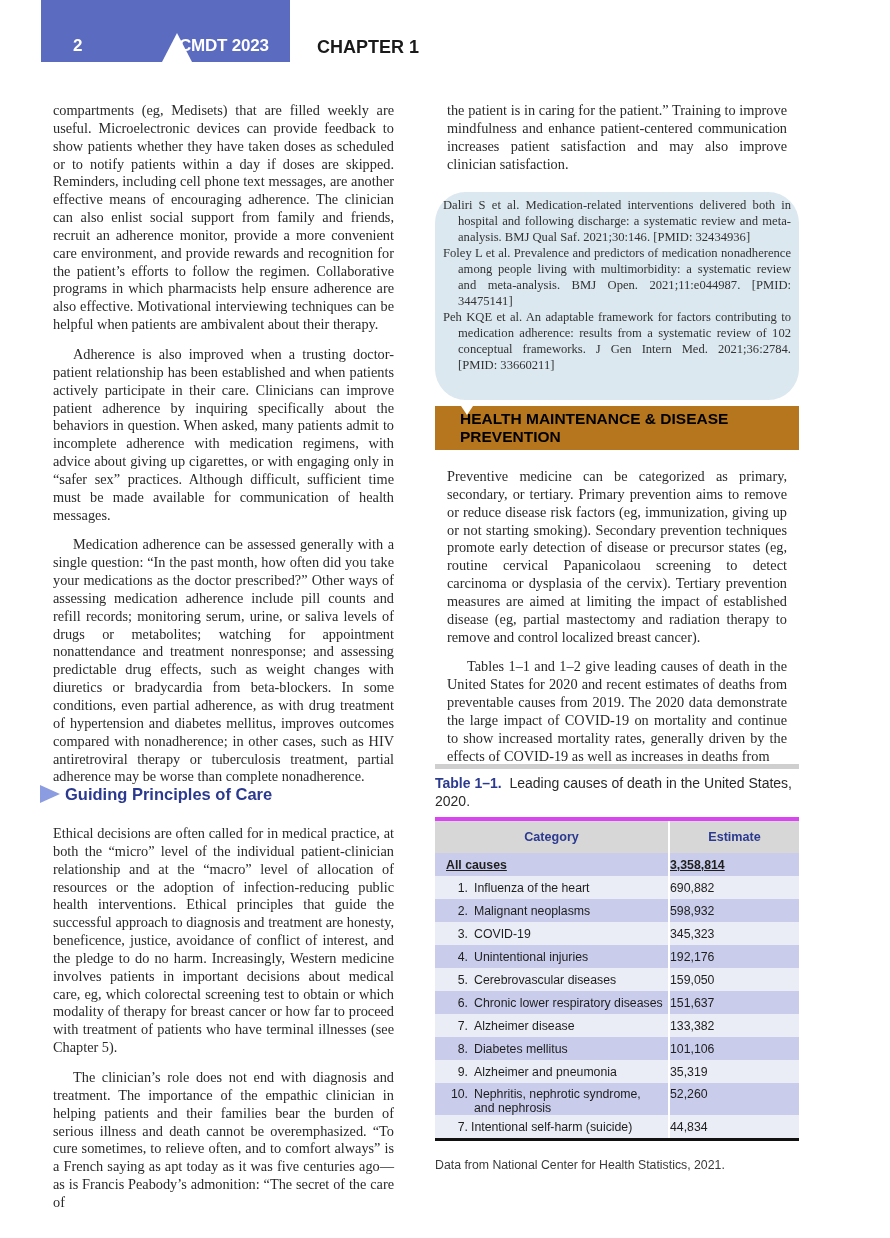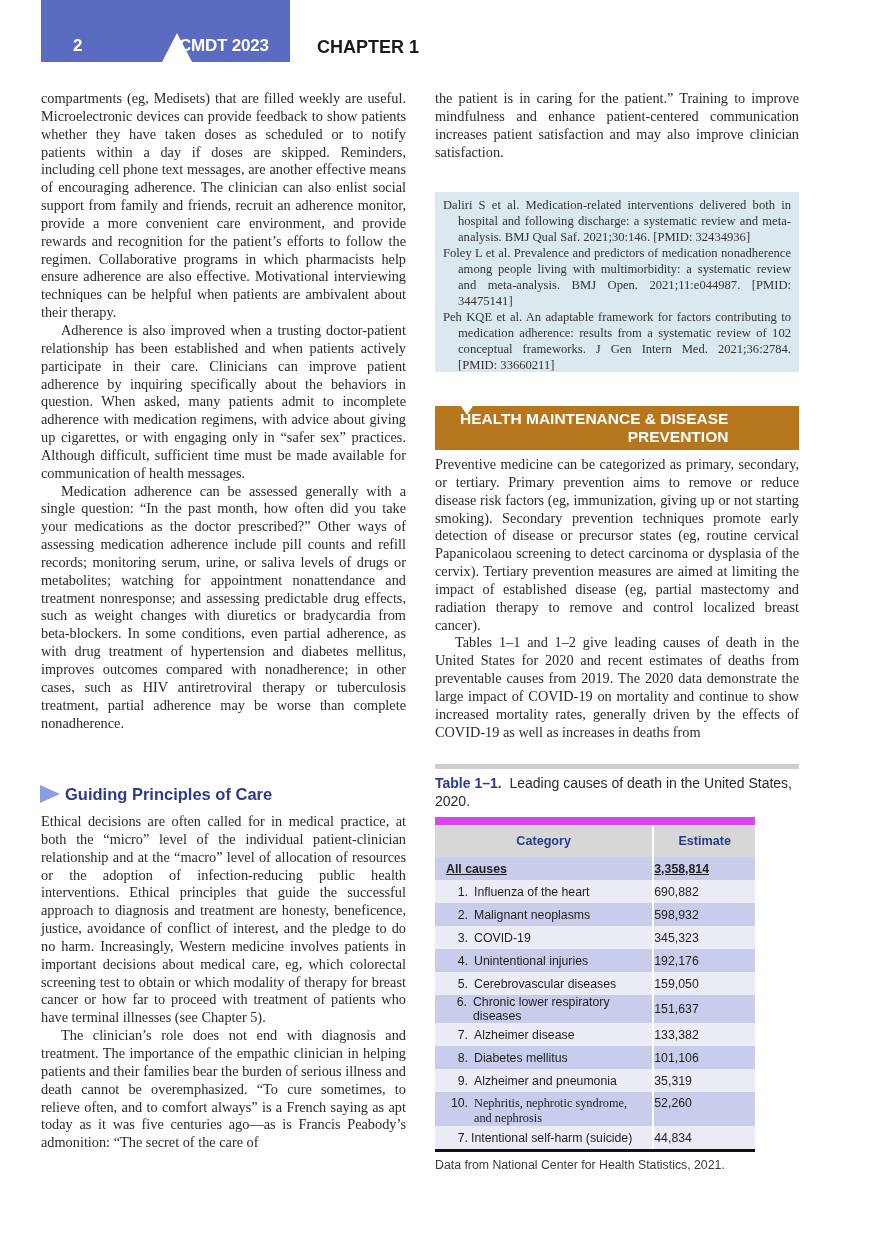--- a/index.html
+++ b/index.html
@@ -12,48 +12,48 @@
   .page-num { position: absolute; left: 73px; top: 36px; color: #fff; font-family: "Liberation Sans", sans-serif;
     font-weight: bold; font-size: 17px; }
   .book-title { position: absolute; left: 179px; top: 36px; color: #fff; font-family: "Liberation Sans", sans-serif;
     font-weight: bold; font-size: 17px; letter-spacing: -0.2px; }
   .chapter { position: absolute; left: 317px; top: 37px; color: #1a1a1a; font-family: "Liberation Sans", sans-serif;
     font-weight: bold; font-size: 18px; }
 
   .col { position: absolute; font-size: 14.3px; line-height: 17.85px; text-align: justify; }
   .col-left { left: 41px; top: 90px; width: 365px; }
   .col-right { left: 435px; top: 90px; width: 364px; }
-  .col p { margin: 0; hyphens: auto; }
+  .col p { margin: 12px; hyphens: auto; }
   .col p.indent { text-indent: 20px; }
 
-  .refs { position: absolute; left: 435px; top: 192px; width: 364px; height: 180px; background: #dbe8ef; }
+  .refs { position: absolute; left: 435px; top: 192px; width: 364px; height: 208px; background: #dbe8ef; border-radius: 31px; }
   .refs-inner { padding: 5px 8px 0 8px; font-size: 12.6px; line-height: 16px; text-align: justify; color: #333; }
   .refs-inner .ref { padding-left: 15px; text-indent: -15px; margin: 0; }
 
   .section-bar { position: absolute; left: 435px; top: 406px; width: 364px; height: 44px; background: #b6761d; }
   .section-notch { position: absolute; left: 26px; top: 0; width: 0; height: 0;
     border-left: 6px solid transparent; border-right: 6px solid transparent; border-top: 9px solid #ffffff; }
-  .section-title { position: absolute; left: 25px; top: 4px; color: #ffffff; font-family: "Liberation Sans", sans-serif;
-    font-weight: bold; font-size: 15.5px; line-height: 18px; text-align: right; }
+  .section-title { position: absolute; left: 25px; top: 4px; color: #000000; font-family: "Liberation Sans", sans-serif;
+    font-weight: bold; font-size: 15.5px; line-height: 18px; }
 
   .guiding { position: absolute; left: 40px; top: 782px; height: 24px; display: flex; align-items: center; }
   .guiding-arrow { width: 0; height: 0; border-top: 9px solid transparent; border-bottom: 9px solid transparent;
     border-left: 20px solid #8c9ce0; margin-right: 5px; }
   .guiding-title { color: #2b3a8f; font-family: "Liberation Sans", sans-serif; font-weight: bold; font-size: 16.5px; }
 
   .col-left2 { left: 41px; top: 813px; width: 365px; }
   .col-right2 { left: 435px; top: 456px; width: 364px; }
 
   .table-rule-top { position: absolute; left: 435px; top: 764px; width: 364px; height: 5px; background: #cfcfcf; }
   .table-caption { position: absolute; left: 435px; top: 774px; width: 364px; font-family: "Liberation Sans", sans-serif;
     font-size: 14px; line-height: 18px; color: #2a2a2a; }
   .table-caption .tnum { color: #2b3a8f; font-weight: bold; }
 
-  table.deaths { position: absolute; left: 435px; top: 817px; width: 320px; border-collapse: collapse;
-    font-family: "Liberation Sans", sans-serif; font-size: 12.3px; color: #1e1e1e; border-top: 8px solid #d946ef; border-bottom: 3px solid #111; }
+  table.deaths { position: absolute; left: 435px; top: 817px; width: 364px; border-collapse: collapse;
+    font-family: "Liberation Sans", sans-serif; font-size: 12.3px; color: #1e1e1e; border-top: 4px solid #d946ef; border-bottom: 3px solid #111; }
   table.deaths th { background: #d7d7d7; color: #2b3a8f; font-weight: bold; height: 30px; font-size: 12.6px; }
   table.deaths td { height: 23px; padding: 0; }
   table.deaths td.cat { padding-left: 11px; }
   table.deaths td.val { text-align: left; padding-right: 46px; }
   table.deaths th.c1, table.deaths td.cat { width: 222px; border-right: 2px solid #ffffff; }
   table.deaths tr.odd td { background: #ebedf6; }
   table.deaths tr.even td { background: #c9cdeb; }
   table.deaths tr.all td { font-weight: bold; text-decoration: underline; }
   .num { display: inline-block; width: 22px; text-align: right; margin-right: 6px; }
   .cat-wrap { display: inline-flex; align-items: flex-start; }
@@ -188,21 +188,21 @@
     <tr class="odd">
       <td class="cat"><span class="cat-wrap">
             <span class="num">9.</span>
             <span>Alzheimer and pneumonia</span>
           </span></td>
       <td class="val">35,319</td>
     </tr>
     <tr class="even tall">
       <td class="cat"><span class="cat-wrap">
             <span class="num">10.</span>
-            <span style="width:170px;display:inline-block;font-family:Liberation Serif, serif;">Nephritis, nephrotic syndrome, and nephrosis</span>
+            <span style="width:170px;display:inline-block;">Nephritis, nephrotic syndrome, and nephrosis</span>
           </span></td>
       <td class="val">52,260</td>
     </tr>
     <tr class="odd">
       <td class="cat"><span class="cat-wrap">
             <span class="num" style="margin-right:3px;">7.</span>
             <span>Intentional self-harm (suicide)</span>
           </span></td>
       <td class="val">44,834</td>
     </tr>

